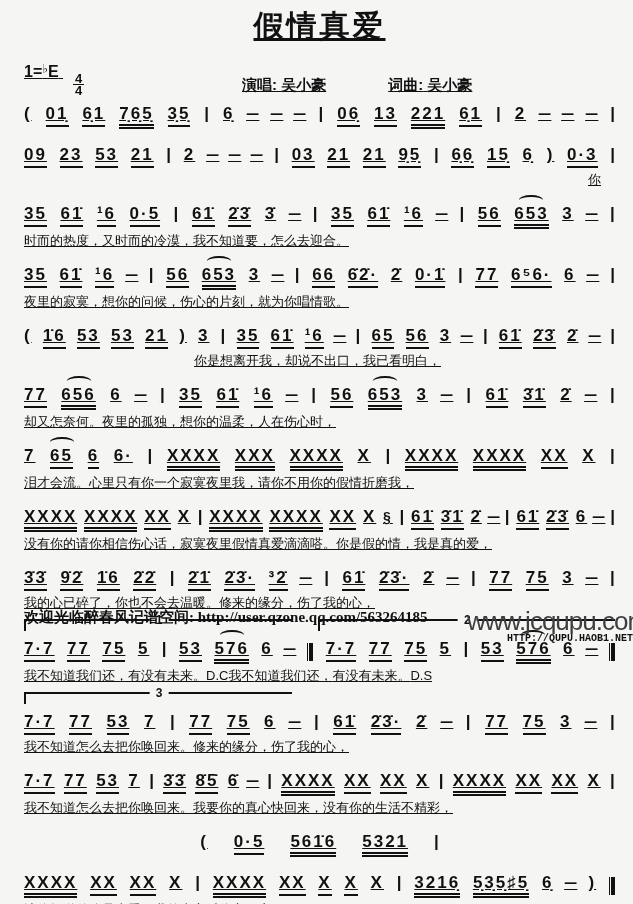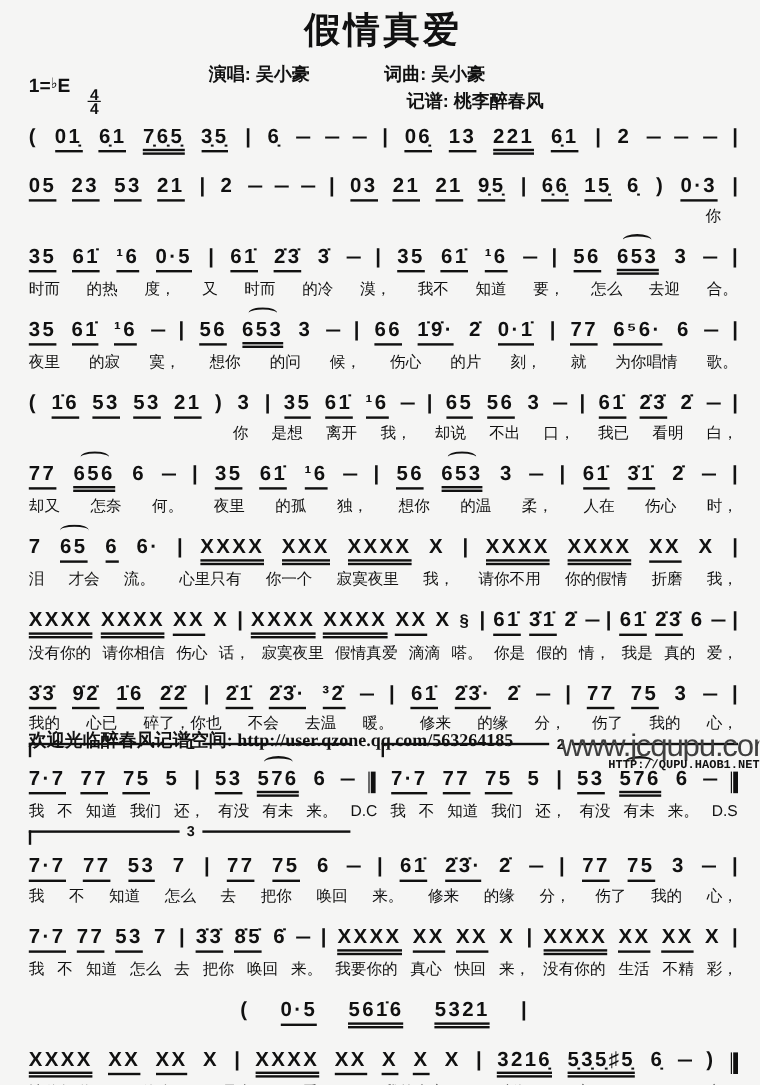--- a/index.html
+++ b/index.html
@@ -1,46 +1,46 @@
 <!DOCTYPE html>
 <html><head>
 <meta charset="utf-8">
 <style>
   html,body{margin:0;padding:0;}
   body{
     width:633px;height:904px;overflow:hidden;position:relative;
     background:#f5f5f4;color:#111;
     font-family:"Liberation Sans","DejaVu Sans",sans-serif;
   }
-  .sheet{box-sizing:border-box;width:633px;height:648px;padding:8px 18px 0 24px;position:relative;}
+  .sheet{box-sizing:border-box;width:633px;height:648px;padding:8px 18px 0 24px;position:relative;text-decoration:underline;}
   
   .title{text-align:center;font-size:30px;font-weight:bold;letter-spacing:3px;line-height:36px;}
   .meta-row{display:flex;align-items:flex-end;margin-top:4px;height:48px;}
   .keysig{font-size:16px;font-weight:bold;white-space:nowrap;width:150px;padding-top:6px;}
   .flat{font-size:12px;vertical-align:4px;}
   .frac{display:inline-flex;flex-direction:column;text-align:center;font-size:13px;line-height:11px;vertical-align:-6px;margin-left:10px;font-weight:bold;}
   .frac .top{border-bottom:1.5px solid #111;padding:0 2px;}
-  .credits{font-size:15px;font-weight:bold;line-height:22px;}
+  .credits{font-size:15px;font-weight:bold;line-height:22px;margin-left:68px;}
   .credits-row1{display:flex;gap:62px;}
   .credits-row2{margin-left:165px;}
   
   .block{margin-bottom:8px;}
   .nrow{display:flex;justify-content:space-between;align-items:baseline;
         font-weight:bold;font-size:17px;padding-top:8px;line-height:20px;}
   .nrow.center{justify-content:center;gap:26px;}
   .tok{position:relative;letter-spacing:2px;white-space:pre;}
   .u1{border-bottom:2px solid #111;padding-bottom:1px;}
   .u2{border-bottom:5px double #111;}
   .bar{letter-spacing:0;}
   .fbar{display:inline-block;width:6px;height:18px;border-left:1.5px solid #111;border-right:4px solid #111;box-sizing:border-box;align-self:center;}
   .segno{font-size:14px;align-self:flex-start;}
   .dash{letter-spacing:0;transform:scaleX(1.4);display:inline-block;}
   .tie::before{content:"";position:absolute;left:50%;top:-9px;transform:translateX(-50%);
     width:24px;height:8px;border-top:2px solid #111;border-radius:50% 50% 0 0;}
-  .lrow{display:flex;justify-content:space-between;font-size:13px;margin-top:4px;line-height:16px;}
+  .lrow{display:flex;font-size:13px;margin-top:4px;line-height:16px;}
   .lrow.right{justify-content:flex-end;padding-right:14px;}
   .lyr{white-space:pre;}
   
   .vrow{display:flex;justify-content:space-between;height:12px;margin-top:8px;}
   .volta{position:relative;border-top:2px solid #111;border-left:2px solid #111;height:10px;}
   .vlabel{position:absolute;left:50%;top:-8px;transform:translateX(-50%);
     background:#f5f5f4;padding:0 6px;font-size:12px;font-weight:bold;line-height:14px;}
   
   .footer{position:absolute;left:24px;right:0;bottom:4px;display:flex;justify-content:space-between;align-items:flex-start;}
   .footer-note{font-size:15px;font-weight:bold;font-family:"Liberation Serif","DejaVu Serif",serif;padding-bottom:6px;white-space:nowrap;}
@@ -63,23 +63,20 @@
       <span class="frac">
         <span class="top">4</span>
         <span class="bot">4</span>
       </span>
     </div>
     <div class="credits">
       <div class="credits-row1">
         <span><span>演唱:</span> <span>吴小豪</span></span>
         <span><span>词曲:</span> <span>吴小豪</span></span>
       </div>
-      <div class="credits-row2">
-        <span><span>记谱:</span> <span>桃李醉春风</span></span>
-      </div>
     </div>
   </div>
 
   <div>
       <div class="block">
         <div class="nrow">
           <span class="tok">(</span>
           <span class="tok u1">01̣</span>
           <span class="tok u1">6̣1</span>
           <span class="tok u2">7̣6̣5̣</span>
@@ -97,21 +94,21 @@
           <span class="tok bar">|</span>
           <span class="tok">2</span>
           <span class="tok dash">–</span>
           <span class="tok dash">–</span>
           <span class="tok dash">–</span>
           <span class="tok bar">|</span>
         </div>
       </div>
       <div class="block">
         <div class="nrow">
-          <span class="tok u1">05</span>
+          <span class="tok u1">09</span>
           <span class="tok u1">23</span>
           <span class="tok u1">53</span>
           <span class="tok u1">21</span>
           <span class="tok bar">|</span>
           <span class="tok">2</span>
           <span class="tok dash">–</span>
           <span class="tok dash">–</span>
           <span class="tok dash">–</span>
           <span class="tok bar">|</span>
           <span class="tok u1">03</span>
@@ -175,21 +172,21 @@
           <span class="tok u1">61̇</span>
           <span class="tok u1">¹6</span>
           <span class="tok dash">–</span>
           <span class="tok bar">|</span>
           <span class="tok u1">56</span>
           <span class="tok tie u2">653</span>
           <span class="tok">3</span>
           <span class="tok dash">–</span>
           <span class="tok bar">|</span>
           <span class="tok u1">66</span>
-          <span class="tok u1">1̇9̇·</span>
+          <span class="tok u1">6̇2̇·</span>
           <span class="tok">2̇</span>
           <span class="tok u1">0·1̇</span>
           <span class="tok bar">|</span>
           <span class="tok u1">77</span>
           <span class="tok u1">6⁵6·</span>
           <span class="tok">6</span>
           <span class="tok dash">–</span>
           <span class="tok bar">|</span>
         </div>
         <div class="lrow">

